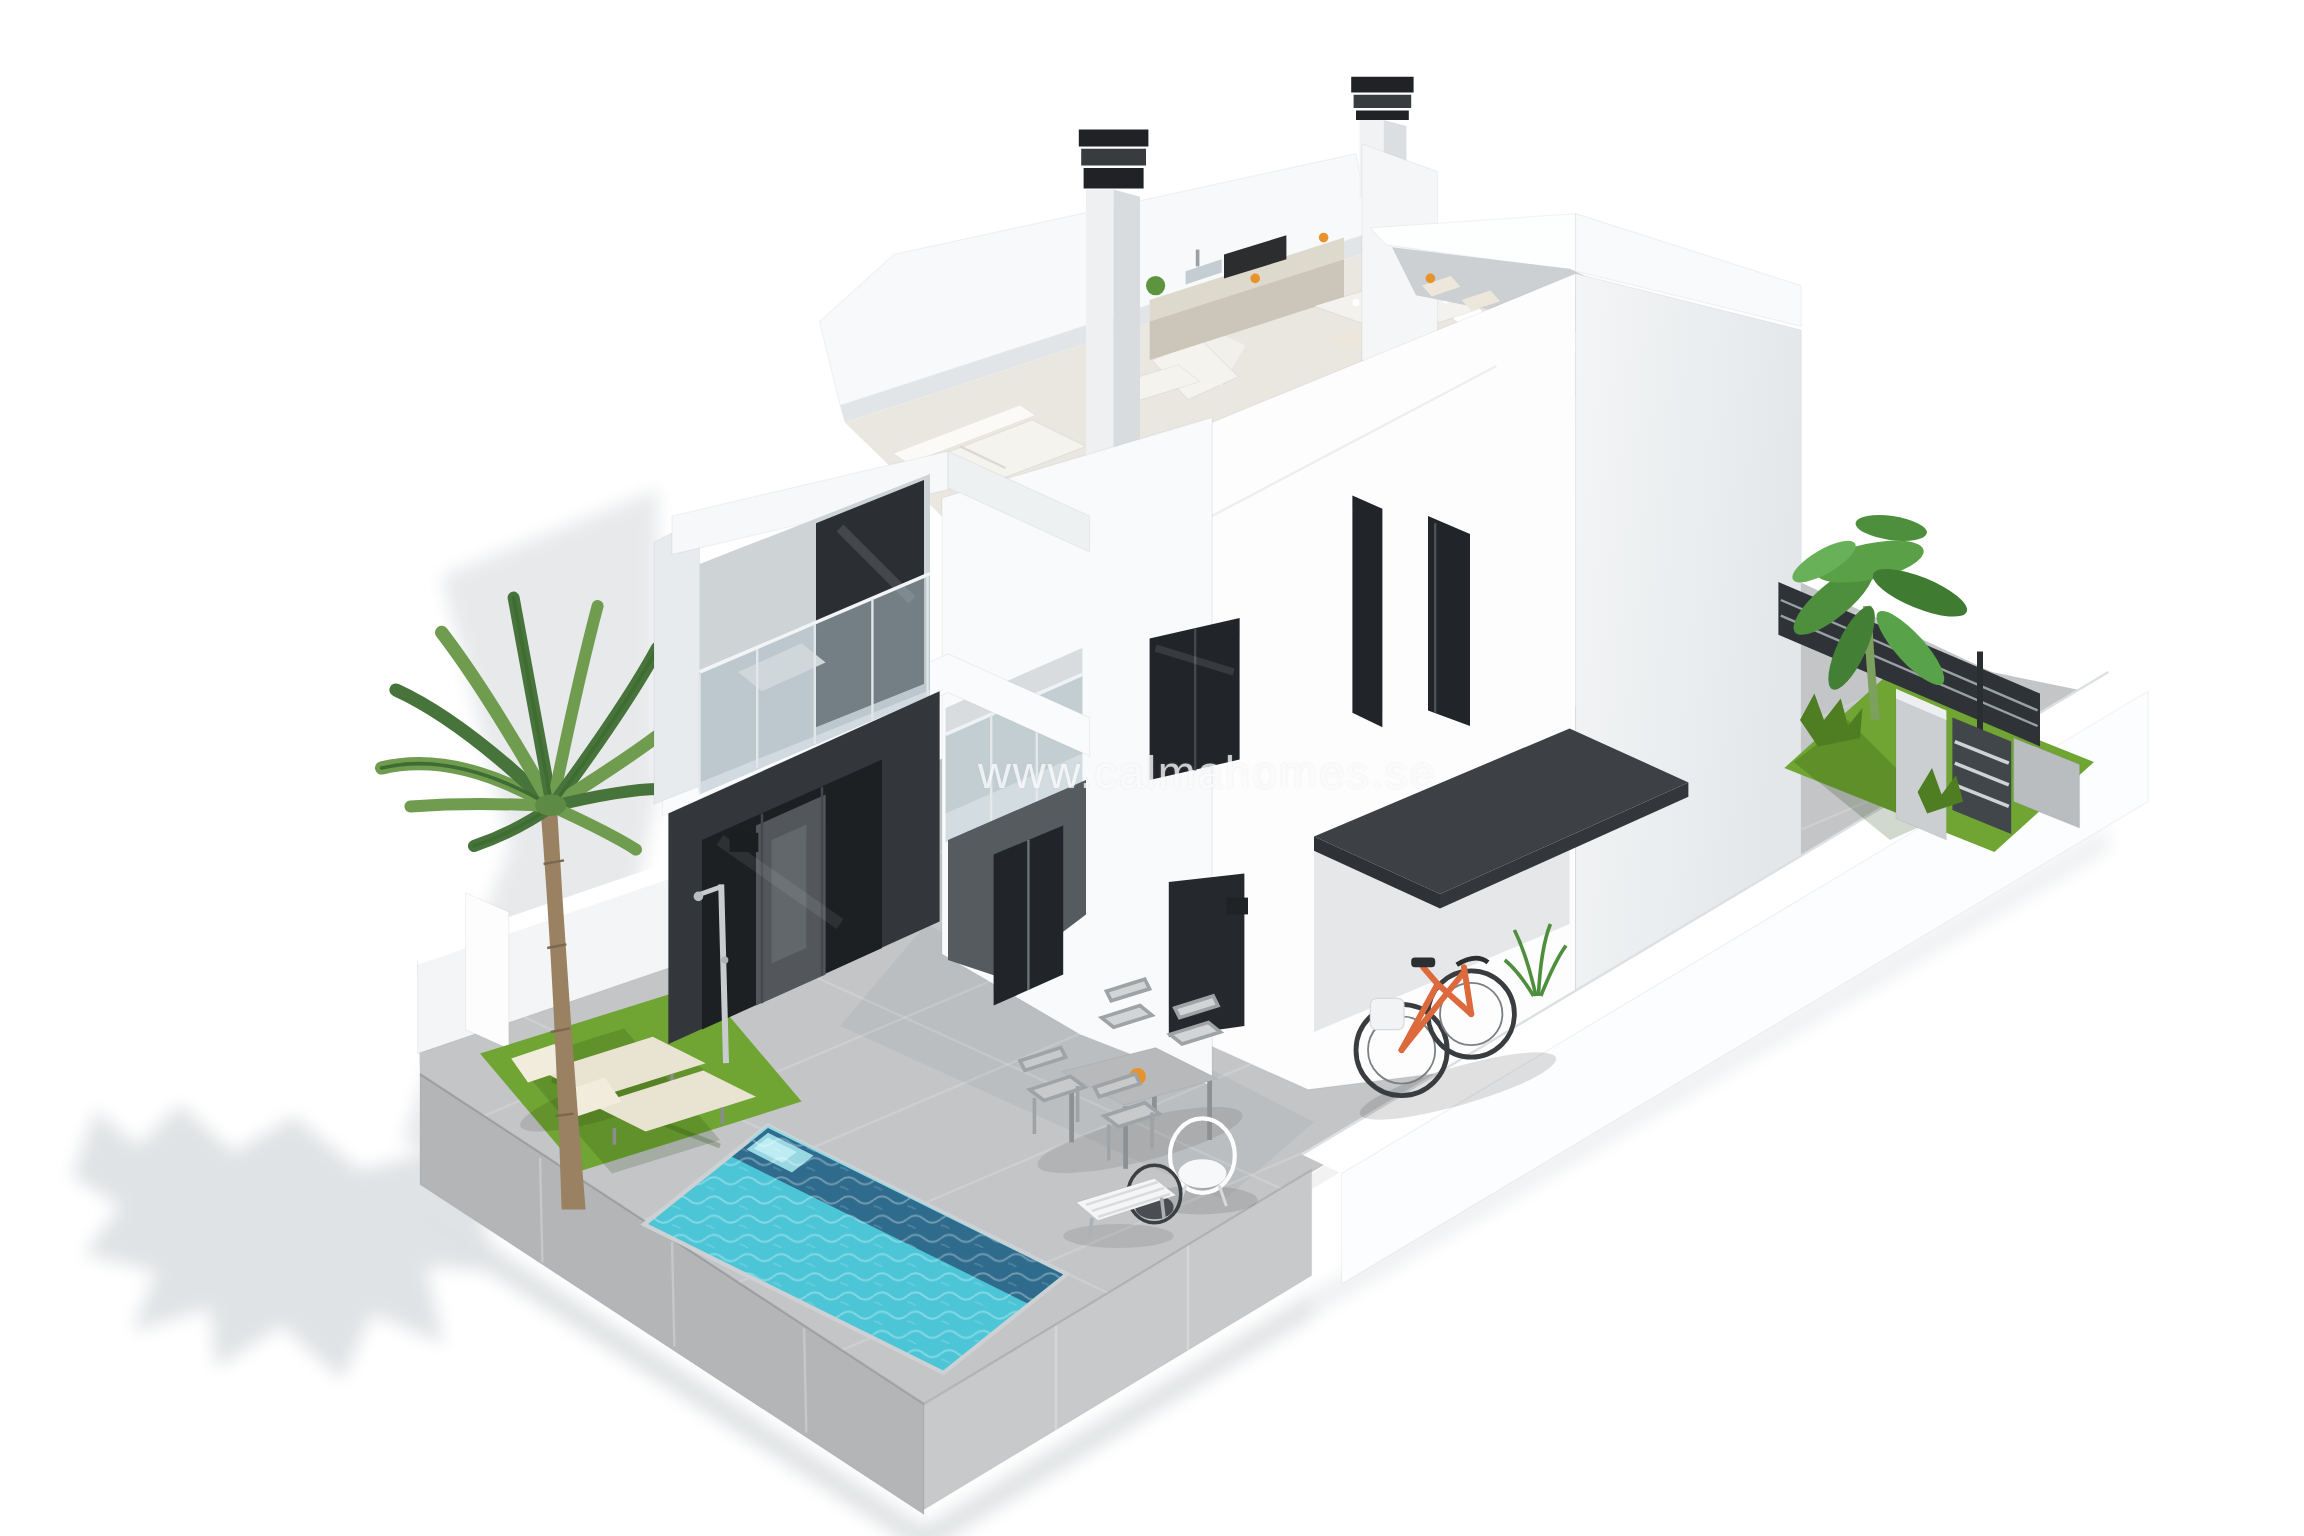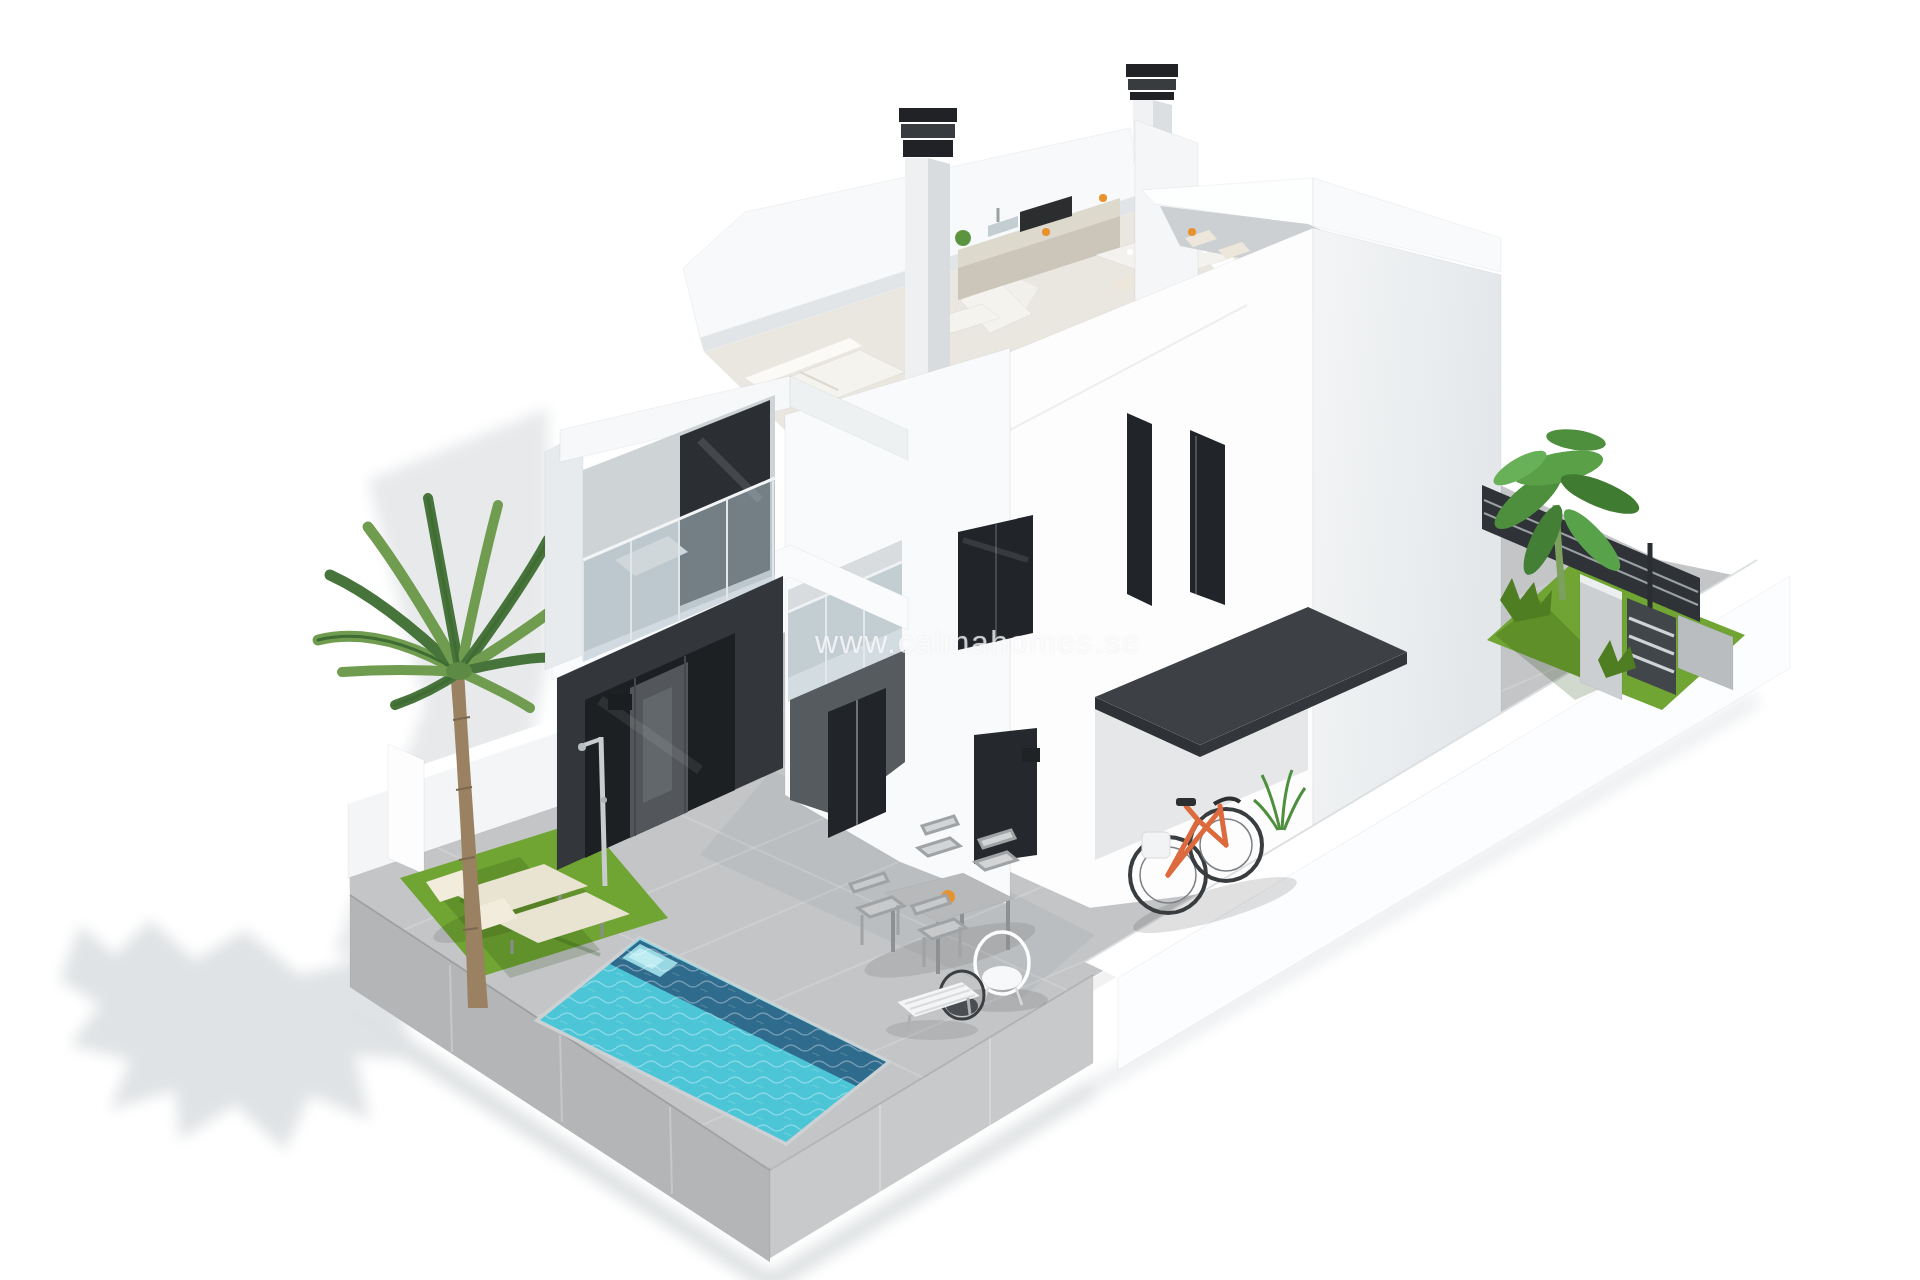--- a/index.html
+++ b/index.html
@@ -1,19 +1,19 @@
 <!DOCTYPE html>
 <html style="--background: #ffffff; --paving: #c3c5c7; --plinth: #b3b5b7; --plinth-light: #c7c9cb; --wall-white: #fcfdfe; --wall-light: #f2f4f5; --wall-mid: #e3e6e8; --wall-shade: #cdd2d5; --cladding: #33373b; --canopy: #3d4044; --glass-dark: #212429; --glass-light: #aebfc8; --pool-water: #4cc5d7; --pool-deep: #2b5f82; --pool-step: #a5e4ec; --grass: #70a433; --grass-dark: #4f7d22; --frond: #6f9c4e; --frond-dark: #47743a; --trunk: #998162; --lounger: #e9e3d2; --bike: #dd6a3c; --shadow: #e7e9eb; --interior-floor: #eae7e1; --counter: #ded9cd; --furniture: #f4f3ee; --accent-orange: #e8922d; --fence: #2f3337; --gate: #41464b; --pillar: #cbcfd1;"><head>
 <meta charset="utf-8">
 <style>
   html,body{margin:0;padding:0;background:#fff;}
   .scene{position:relative;width:1920px;height:1280px;overflow:hidden;
          background:var(--background,#ffffff);font-family:"Liberation Sans",sans-serif;}
   .scene svg{position:absolute;left:0;top:0;display:block;}
-  .watermark{position:absolute;left:815px;top:624px;font-size:32px;font-weight:400;
+  .watermark{position:absolute;left:815px;top:624px;font-size:38px;font-weight:400;
              letter-spacing:1.5px;color:rgba(255,255,255,0.74);white-space:nowrap;
              text-shadow:0 0 2px rgba(180,185,190,0.25);z-index:5;}
   .face{stroke:rgba(50,60,70,0.055);stroke-width:1;}
 </style>
 </head>
 <body>
 
 <div class="scene">
 <svg width="1920" height="1280" viewBox="0 0 1920 1280">
   <defs>

